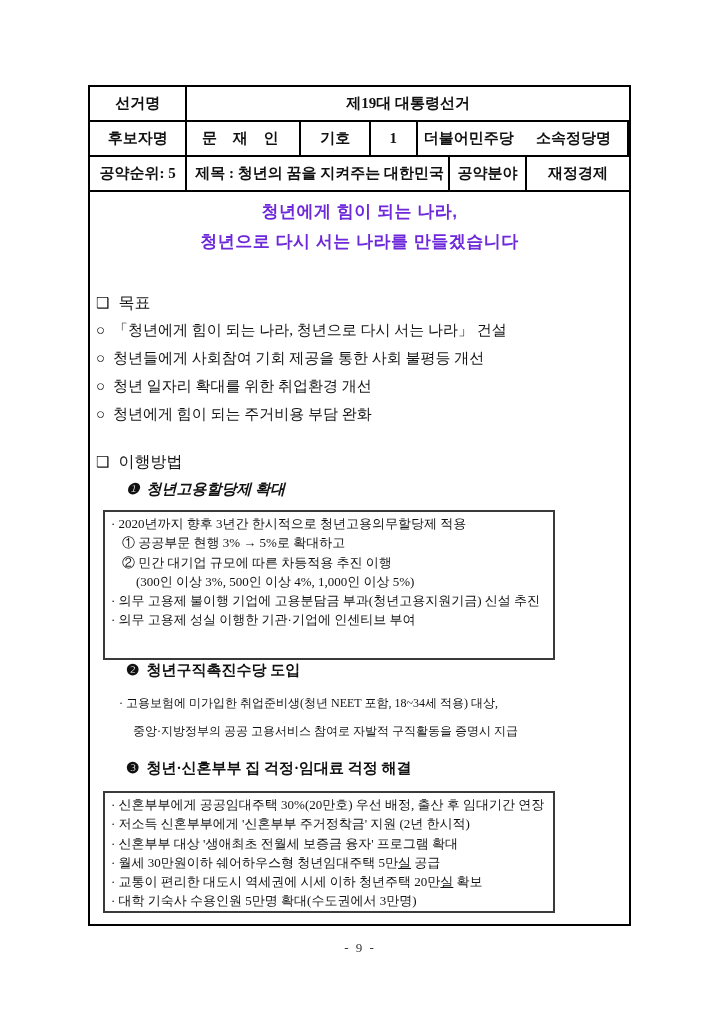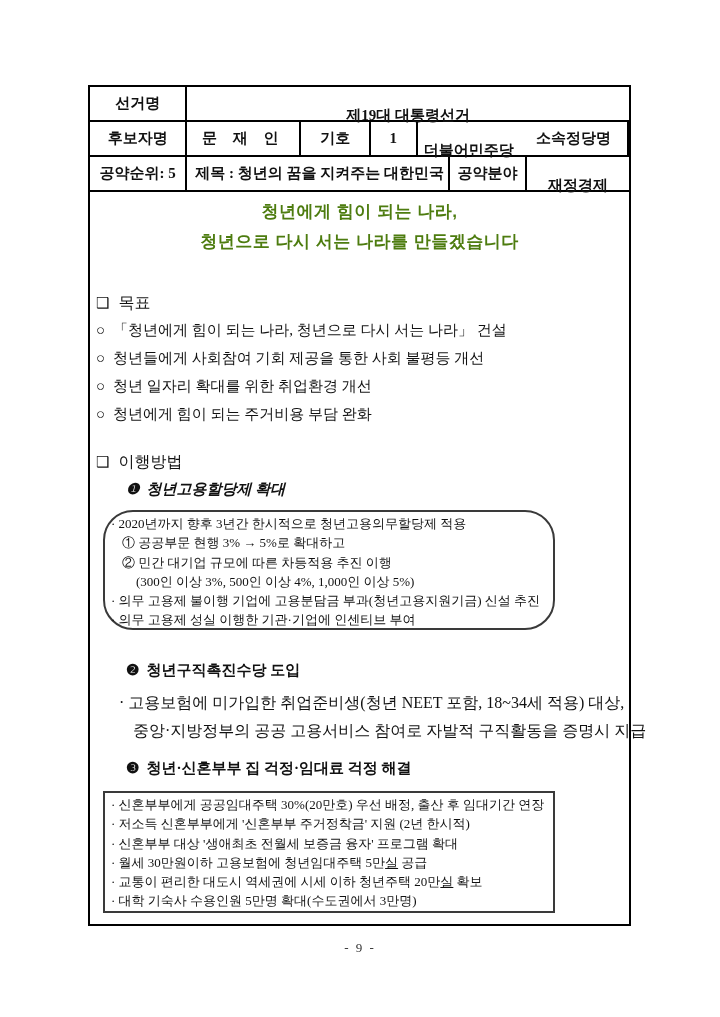--- a/index.html
+++ b/index.html
@@ -13,49 +13,49 @@
     border:2px solid #000; box-sizing:border-box;
   }
   
   .htable { position:absolute; top:0; left:0; width:100%; }
   .trow { display:flex; height:35px; border-bottom:2px solid #000; box-sizing:border-box; }
   .tcell {
     display:flex; align-items:center; justify-content:center;
     font-weight:bold; font-size:15px; box-sizing:border-box; height:100%;
     border-right:2px solid #000; white-space:nowrap; overflow:hidden;
   }
-  .tcell.last { border-right:none;margin-top:12px; }
+  .tcell.last { border-right:none; }
   .tcell.left { justify-content:flex-start; padding-left:8px; }
   .spaced { letter-spacing:6px; }
   .w98{width:98px;} .w445{width:445px;} .w115{width:115px;} .w70{width:70px;}
   .w47{width:47px;} .w110{width:110px;} .w103{width:103px;} .w265{width:265px;} .w77{width:77px;}
   
   .slogan {
     position:absolute; top:110px; left:0; width:100%; text-align:center;
     font-family:"Liberation Sans","DejaVu Sans",sans-serif; font-weight:bold;
-    font-size:17px; line-height:30px; letter-spacing:0.5px; color:#4d7c0f;
+    font-size:17px; line-height:30px; letter-spacing:0.5px; color:#6d28d9;
   }
   
   .hd { position:absolute; left:6px; font-size:16px; white-space:nowrap; }
   .hd .mk { margin-right:9px; font-size:15px; }
   .goals-items { position:absolute; top:229px; left:6px; font-size:15px; line-height:28px; }
   .gitem { white-space:nowrap; }
   .gitem .mk { margin-right:8px; }
   .sec-title { position:absolute; left:36px; font-size:15px; font-weight:600; white-space:nowrap; }
   .sec-title .num { margin-right:7px; }
   .ibox {
     position:absolute; left:13px; width:452px; border:2px solid #3a3a3a;
     box-sizing:border-box; padding:2px 6px; font-size:13px; line-height:19.3px;
     background:#fff;
   }
   .bline { white-space:nowrap; }
   .bline.ind1 { padding-left:11px; }
   .bline.ind2 { padding-left:25px; }
   .uline { text-decoration:underline; }
-  .sec2-body { position:absolute; top:602px; left:29px; font-size:16px; line-height:28px; white-space:nowrap; }
+  .sec2-body { position:absolute; top:602px; left:29px; font-size:12px; line-height:28px; white-space:nowrap; }
   .sec2-body .wrap2 { padding-left:14px; }
   .page-number {
     position:absolute; top:940px; left:0; width:720px; text-align:center;
     font-size:13px; letter-spacing:2px; color:#333;
   }
 </style>
 </head>
 <body>
 
 <div class="page">
@@ -97,21 +97,21 @@
       <div class="gitem"><span class="mk">○</span><span>청년에게 힘이 되는 주거비용 부담 완화</span></div>
     </div>
 
     <div class="hd" style="top:365px;">
       <span class="mk">❑</span><span>이행방법</span>
     </div>
 
     <div class="sec-title" style="top:393px;font-style:italic;">
       <span class="num">❶</span><span>청년고용할당제 확대</span>
     </div>
-    <div class="ibox" style="top:423px; height:120px;border-radius:30px;">
+    <div class="ibox" style="top:423px; height:150px;">
       <div class="bline"><span>· 2020년까지 향후 3년간 한시적으로 청년고용의무할당제 적용</span></div>
       <div class="bline ind1"><span>① 공공부문 현행 3% → 5%로 확대하고</span></div>
       <div class="bline ind1"><span>② 민간 대기업 규모에 따른 차등적용 추진 이행</span></div>
       <div class="bline ind2"><span>(300인 이상 3%, 500인 이상 4%, 1,000인 이상 5%)</span></div>
       <div class="bline"><span>· 의무 고용제 불이행 기업에 고용분담금 부과(청년고용지원기금) 신설 추진</span></div>
       <div class="bline"><span>· 의무 고용제 성실 이행한 기관·기업에 인센티브 부여</span></div>
     </div>
 
     <div class="sec-title" style="top:574px;">
       <span class="num">❷</span><span>청년구직촉진수당 도입</span>
@@ -121,21 +121,21 @@
       <div class="wrap2">중앙·지방정부의 공공 고용서비스 참여로 자발적 구직활동을 증명시 지급</div>
     </div>
 
     <div class="sec-title" style="top:672px;">
       <span class="num">❸</span><span>청년·신혼부부 집 걱정·임대료 걱정 해결</span>
     </div>
     <div class="ibox" style="top:704px; height:122px;">
       <div class="bline"><span>· 신혼부부에게 공공임대주택 30%(20만호) 우선 배정, 출산 후 임대기간 연장</span></div>
       <div class="bline"><span>· 저소득 신혼부부에게 '신혼부부 주거정착금' 지원 (2년 한시적)</span></div>
       <div class="bline"><span>· 신혼부부 대상 '생애최초 전월세 보증금 융자' 프로그램 확대</span></div>
-      <div class="bline"><span>· 월세 30만원이하 고용보험에 청년임대주택 5만</span><span class="uline">실</span><span> 공급</span></div>
+      <div class="bline"><span>· 월세 30만원이하 쉐어하우스형 청년임대주택 5만</span><span class="uline">실</span><span> 공급</span></div>
       <div class="bline"><span>· 교통이 편리한 대도시 역세권에 시세 이하 청년주택 20만</span><span class="uline">실</span><span> 확보</span></div>
       <div class="bline"><span>· 대학 기숙사 수용인원 5만명 확대(수도권에서 3만명)</span></div>
     </div>
 
   </div>
 
   <div class="page-number">- 9 -</div>
 </div>
 
 </body></html>

